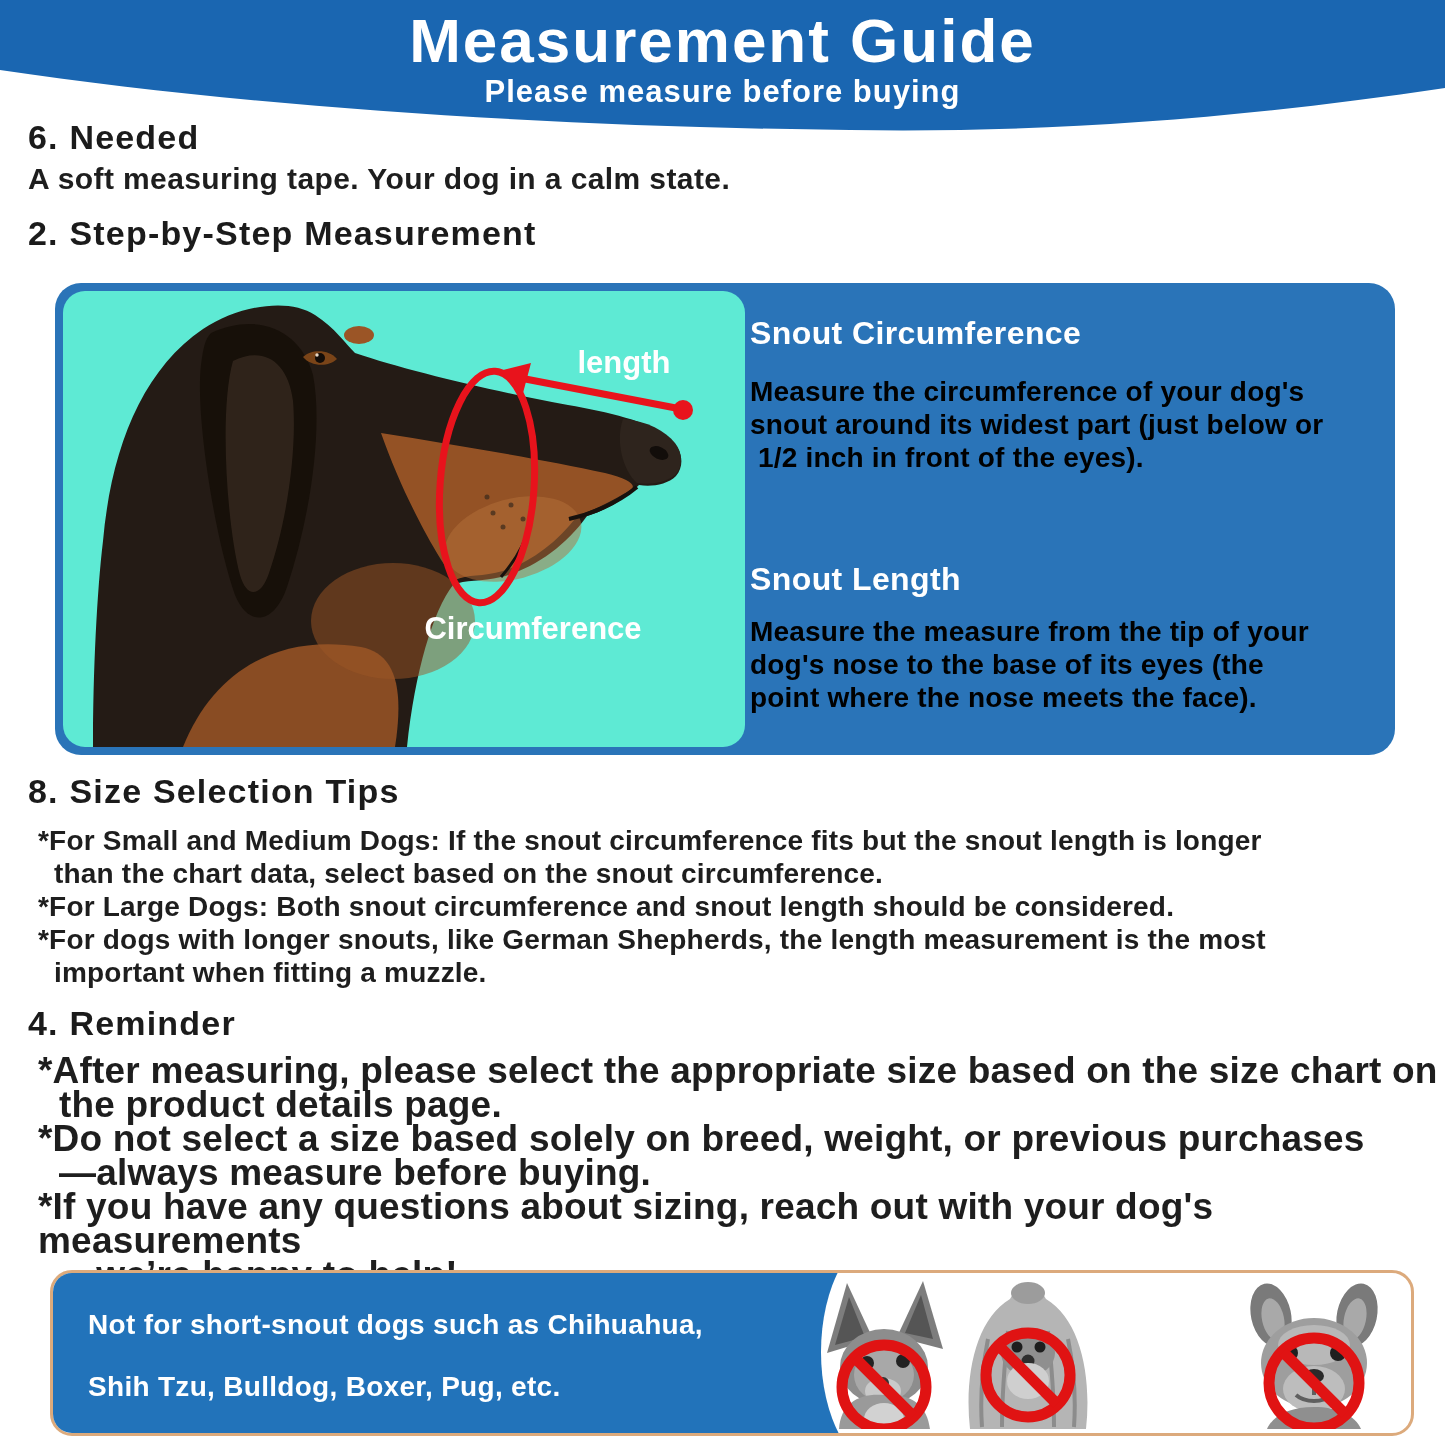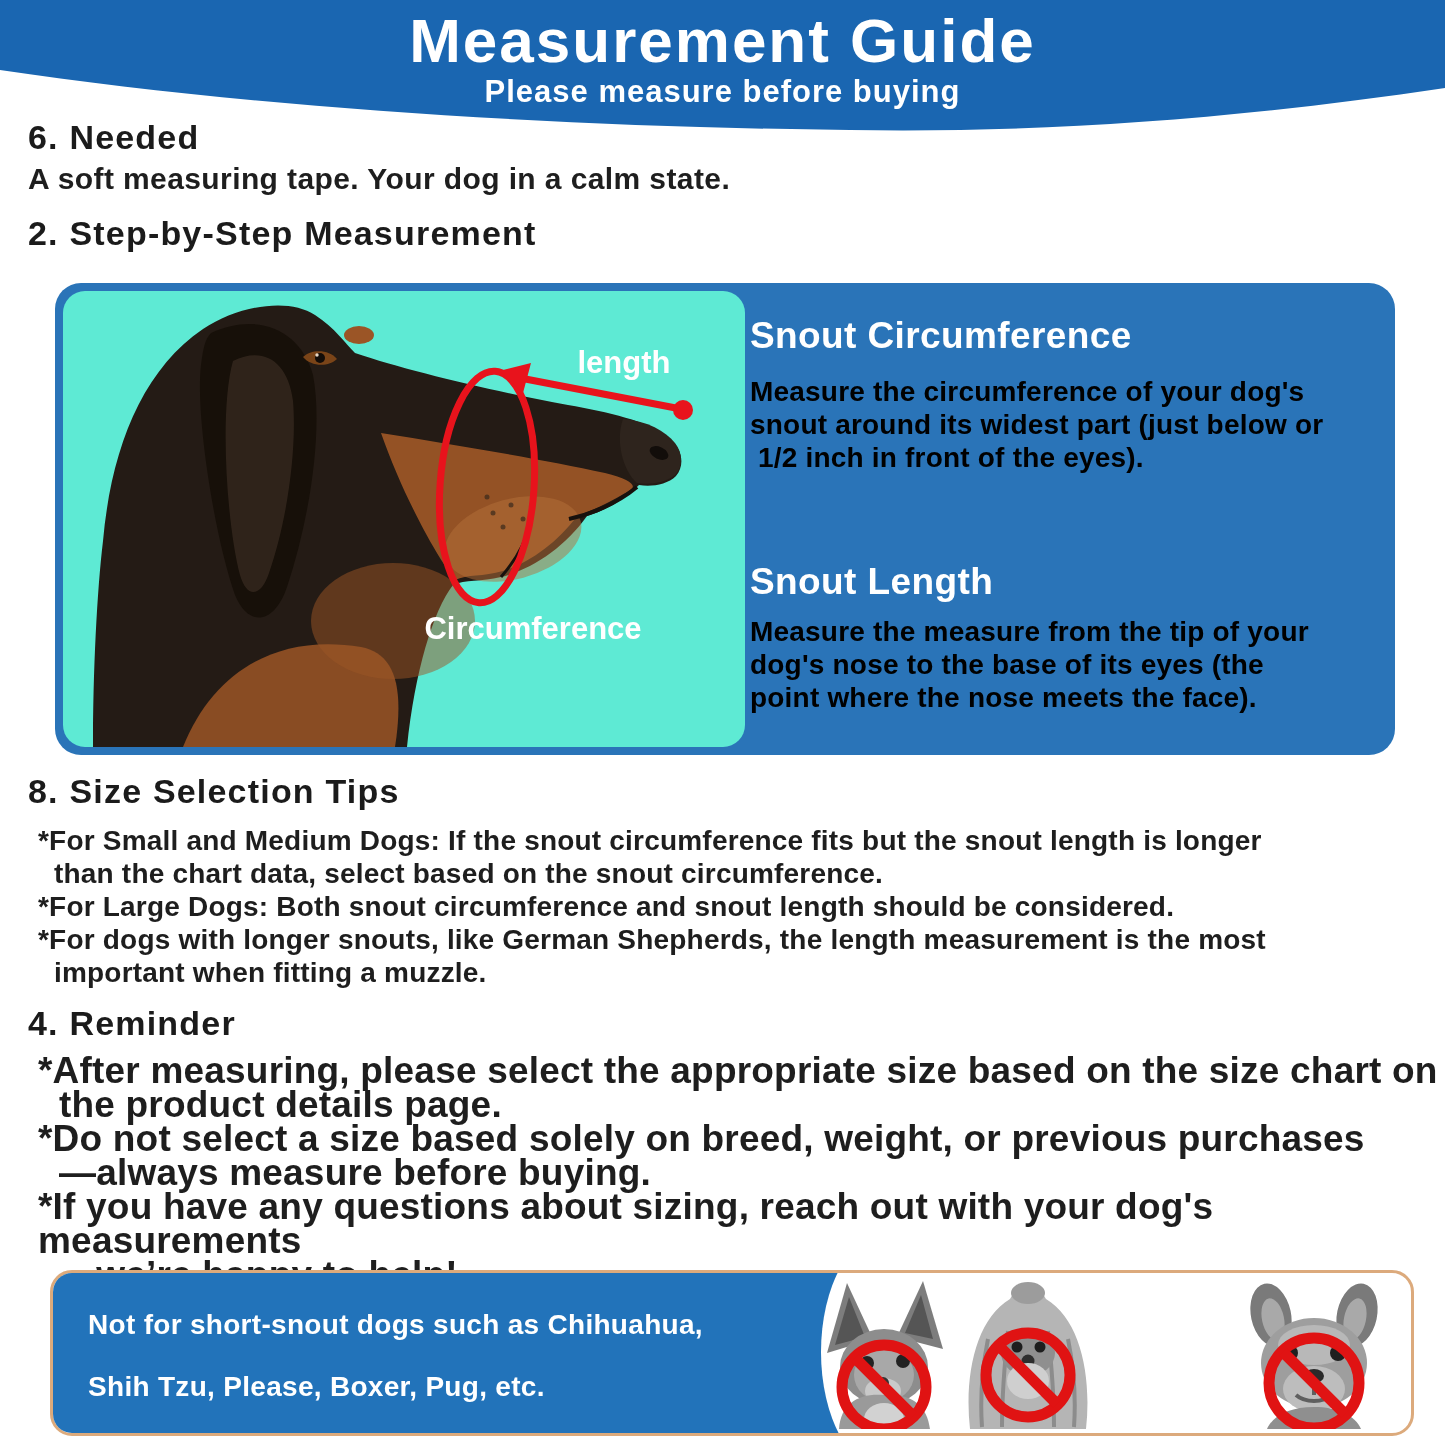--- a/index.html
+++ b/index.html
@@ -32,21 +32,21 @@
   }
   
   #measure-panel{
     left:55px;top:283px;width:1340px;height:472px;border-radius:26px;
     background:#2a74b8;
   }
   #dog-photo{
     left:8px;top:8px;width:682px;height:456px;border-radius:22px;
     background:#5eead4;overflow:hidden;
   }
-  .panel-h{color:#ffffff;font-size:37px;font-weight:800;letter-spacing:.4px;}
+  .panel-h{color:#ffffff;font-size:32px;font-weight:800;letter-spacing:.4px;}
   .panel-p{
     color:#000000;font-size:28px;font-weight:700;letter-spacing:.2px;
     line-height:33px;white-space:pre-wrap;
   }
   
   #footer-bar{
     left:50px;top:1270px;width:1358px;height:160px;background:#ffffff;
     border:3px solid #dcaa7c;border-radius:22px;overflow:hidden;
   }
   #footer-blue{left:0;top:0;width:800px;height:160px;background:#2273ba;}
@@ -176,21 +176,21 @@
   <div class="notes-text">*Do not select a size based solely on breed, weight, or previous purchases
   —always measure before buying.</div>
   <div class="notes-text">*If you have any questions about sizing, reach out with your dog's measurements
   —we’re happy to help!</div>
 </div>
 
 <div class="abs" id="footer-bar">
   <div class="abs" id="footer-blue"></div>
   <div class="abs" id="footer-notch"></div>
   <div class="abs" id="footer-text">Not for short-snout dogs such as Chihuahua,
-Shih Tzu, Please, Boxer, Pug, etc.</div>
+Shih Tzu, Bulldog, Boxer, Pug, etc.</div>
 
   <svg class="dog-fig" style="left:756px;" width="152" height="150" viewBox="0 0 152 150">
     <polygon points="18,74 38,4 64,60" fill="#7d7d7d"></polygon>
     <polygon points="26,66 40,18 56,58" fill="#555555"></polygon>
     <polygon points="88,58 114,2 134,70" fill="#7d7d7d"></polygon>
     <polygon points="96,54 112,16 124,60" fill="#555555"></polygon>
     <ellipse cx="75" cy="88" rx="44" ry="38" fill="#8d8d8d"></ellipse>
     <ellipse cx="75" cy="96" rx="30" ry="27" fill="#a8a8a8"></ellipse>
     <circle cx="58" cy="84" r="7" fill="#222222"></circle>
     <circle cx="94" cy="82" r="7" fill="#222222"></circle>

